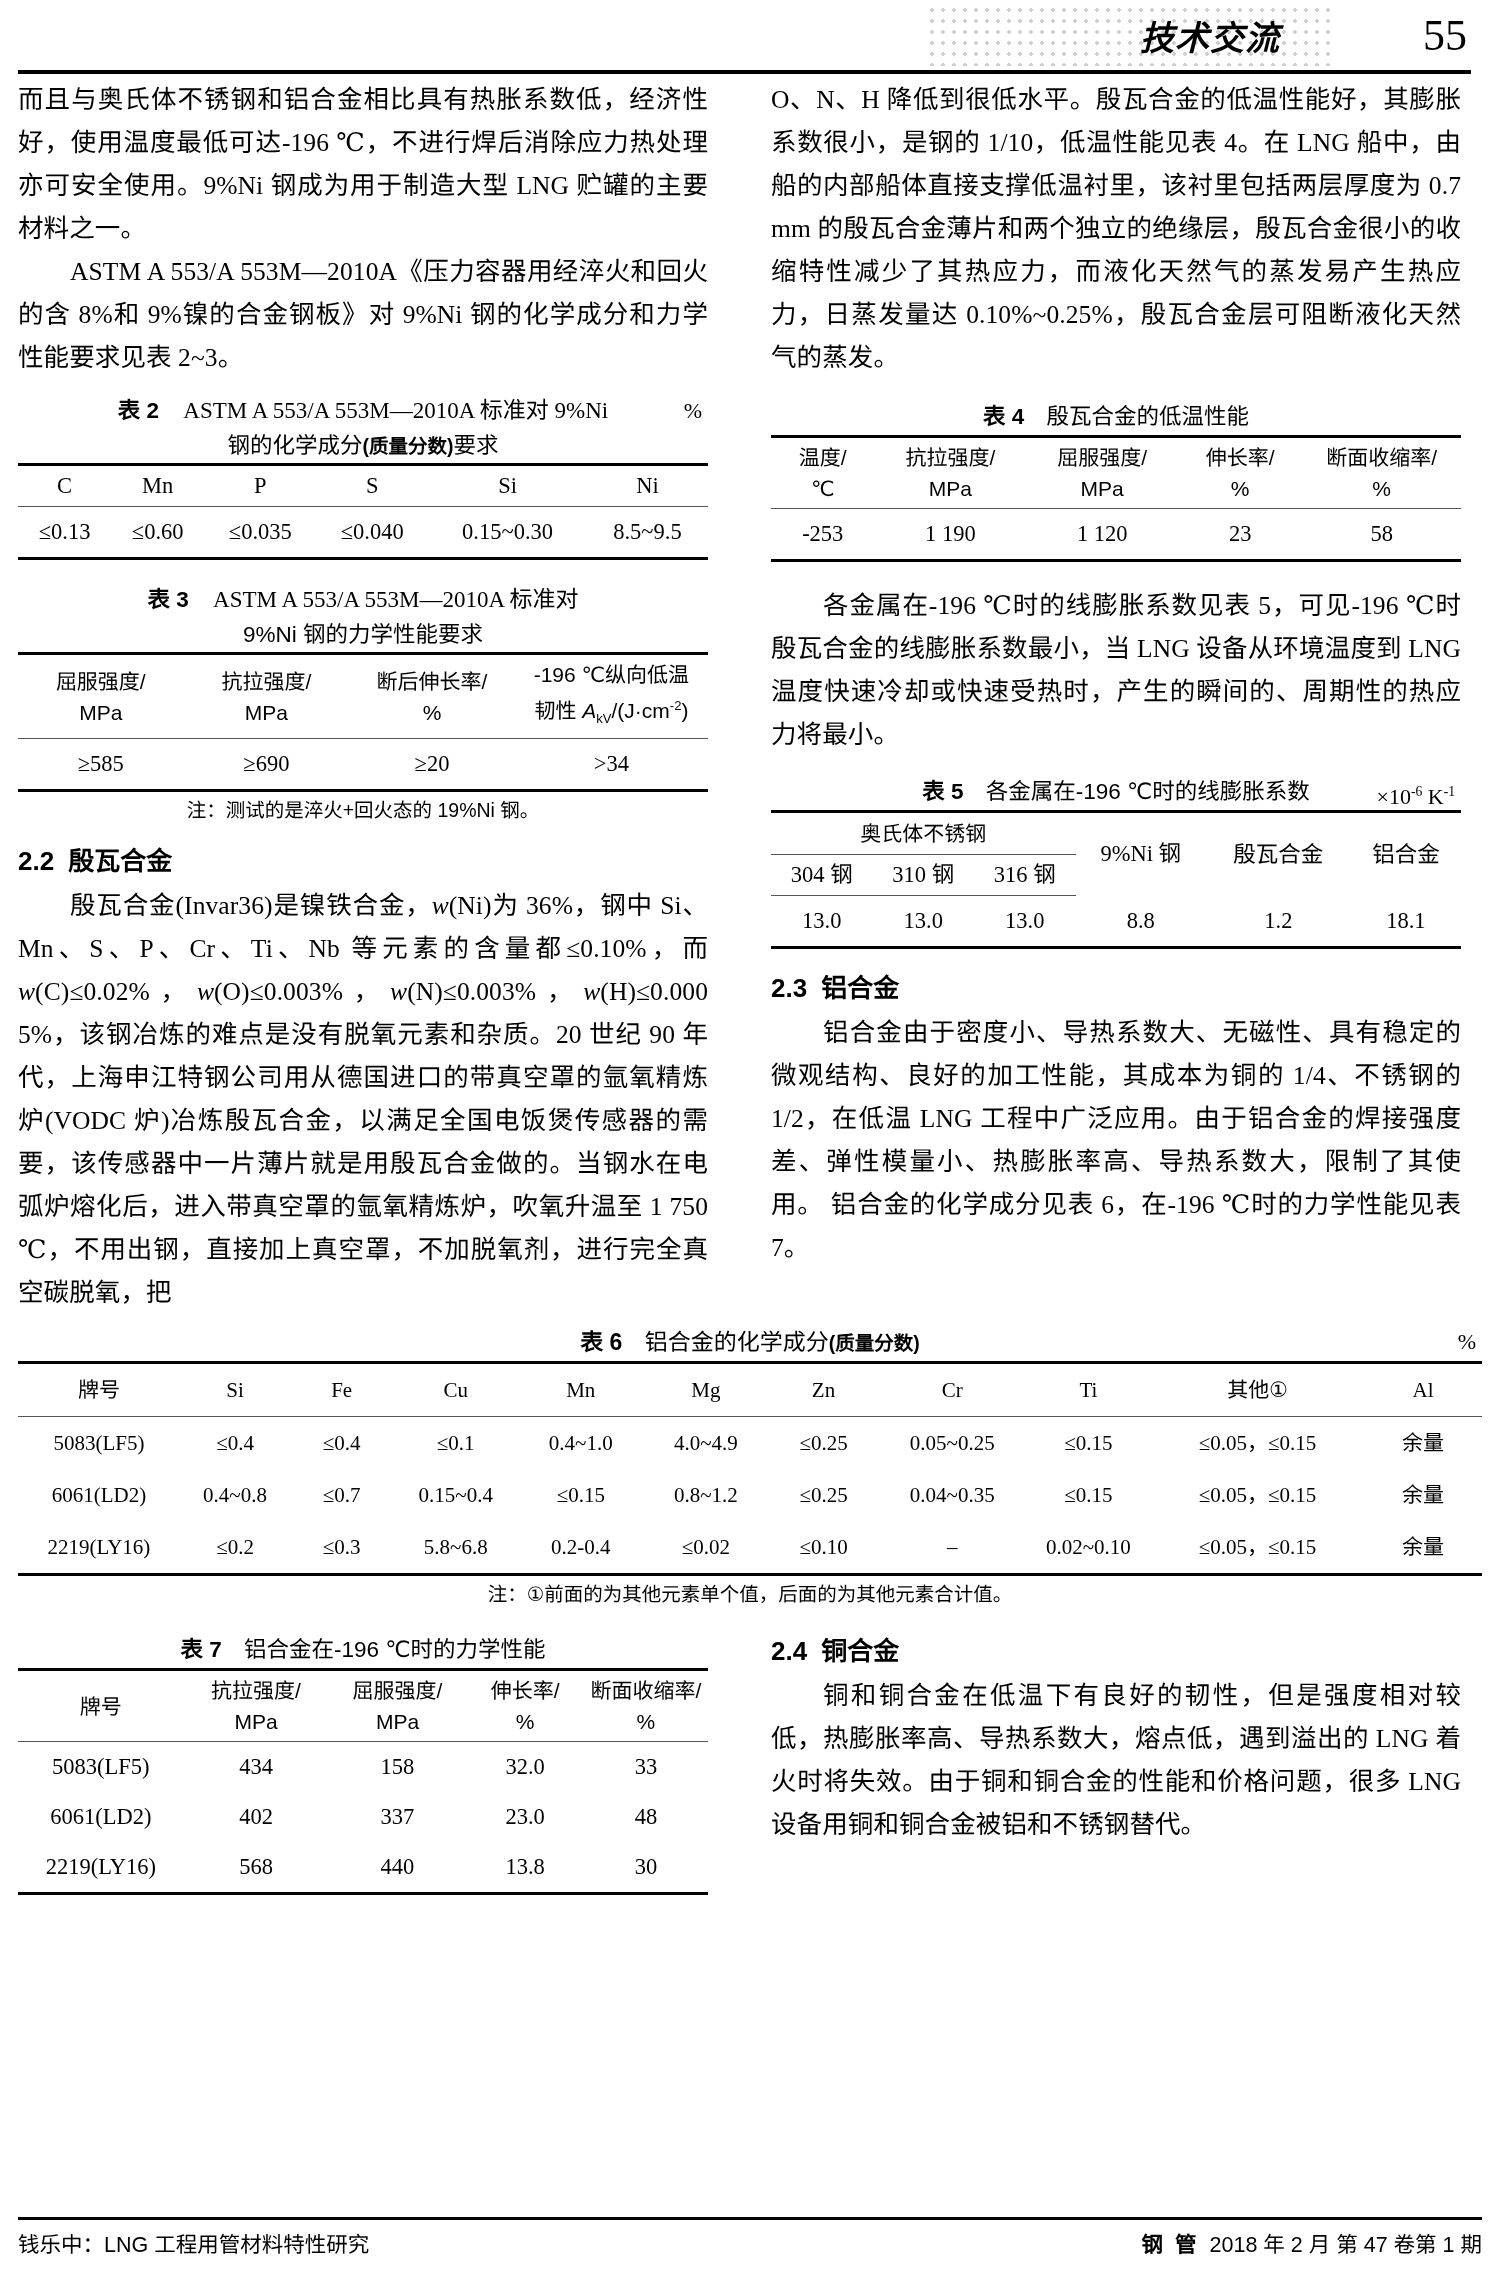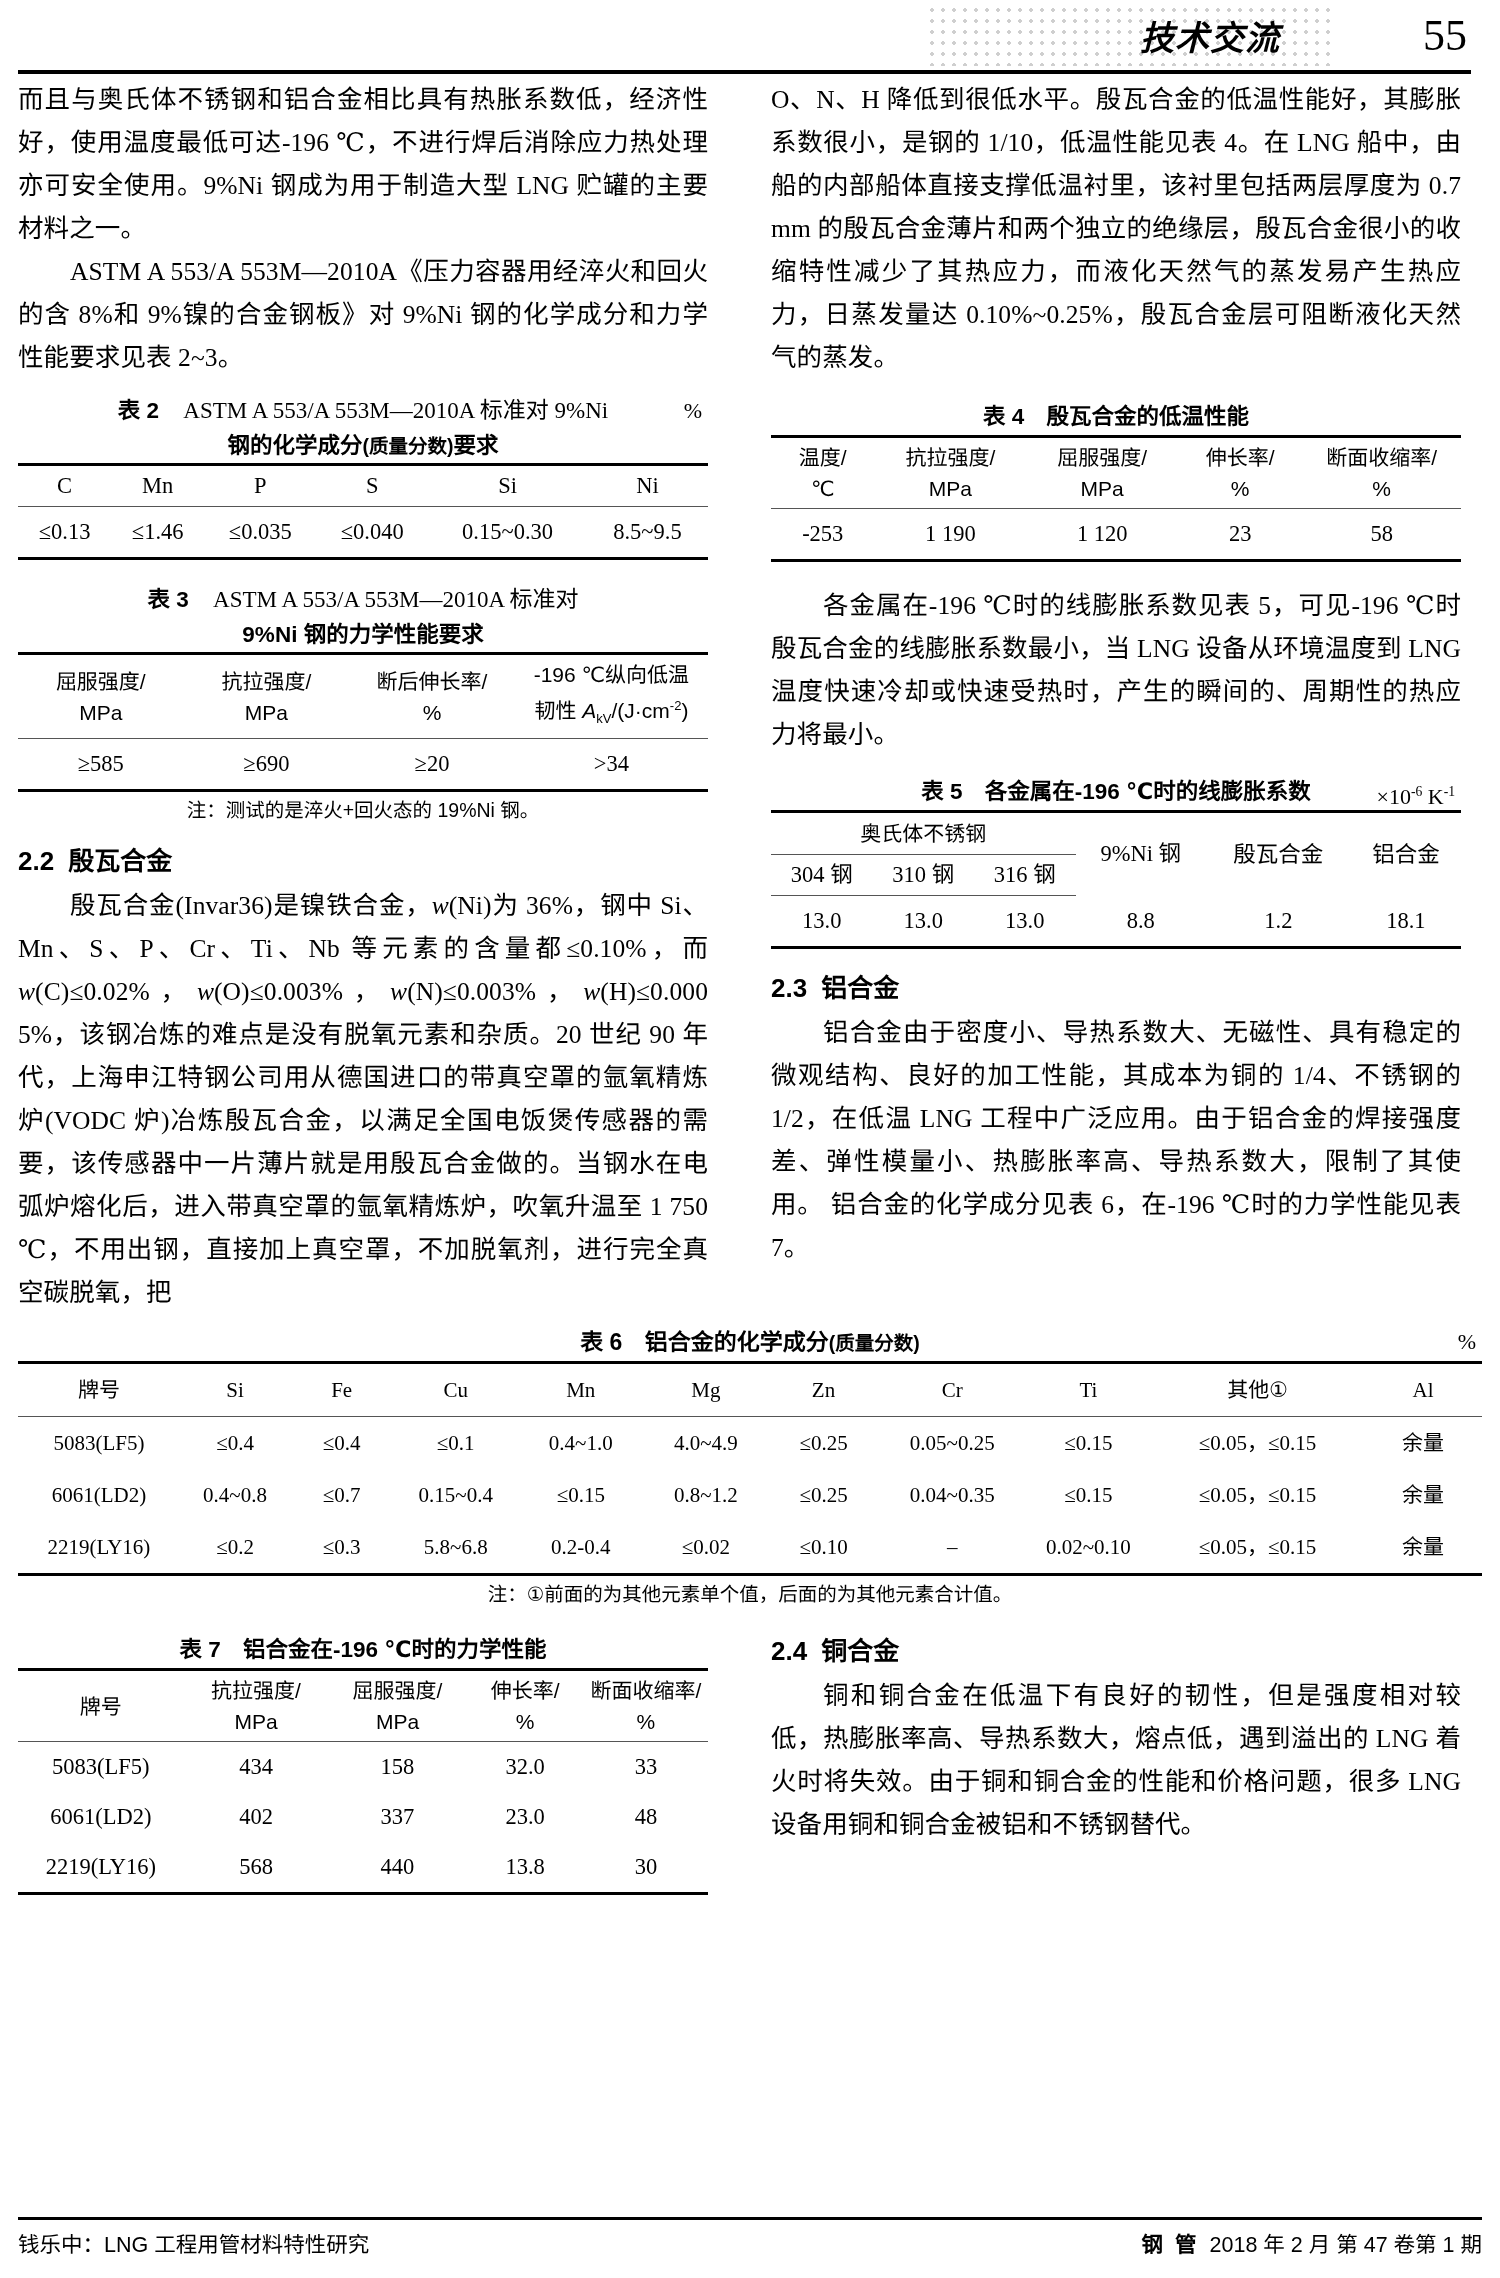--- a/index.html
+++ b/index.html
@@ -102,21 +102,21 @@
   .tbl-wrap { margin: 14px 0 6px 0; }
   .tbl-caption {
     font-family: "Liberation Sans", "DejaVu Sans", sans-serif;
     font-size: 22.5px;
     line-height: 36px;
     text-align: center;
     font-weight: bold;
     position: relative;
   }
   .tbl-caption .cap-no { font-weight: bold; }
-  .tbl-caption .cap-txt { font-weight: bold; }
+  .tbl-caption .cap-txt { font-weight: normal; }
   .tbl-caption .cap-serif {
     font-family: "Liberation Serif", serif;
     font-weight: normal;
     font-size: 23px;
   }
   .tbl-caption .cap-small {
     font-size: 19.5px;
     font-weight: bold;
   }
   .cap-unit-right {
@@ -248,21 +248,21 @@
               <th class="hcell-serif rule-top rule-thin-bot">Mn</th>
               <th class="hcell-serif rule-top rule-thin-bot">P</th>
               <th class="hcell-serif rule-top rule-thin-bot">S</th>
               <th class="hcell-serif rule-top rule-thin-bot">Si</th>
               <th class="hcell-serif rule-top rule-thin-bot">Ni</th>
             </tr>
           </thead>
           <tbody>
             <tr>
               <td class="cell rule-bot">≤0.13</td>
-              <td class="cell rule-bot">≤1.46</td>
+              <td class="cell rule-bot">≤0.60</td>
               <td class="cell rule-bot">≤0.035</td>
               <td class="cell rule-bot">≤0.040</td>
               <td class="cell rule-bot">0.15~0.30</td>
               <td class="cell rule-bot">8.5~9.5</td>
             </tr>
           </tbody>
         </table>
       </div>
 
       <div class="tbl-wrap" style="margin-top:22px">

